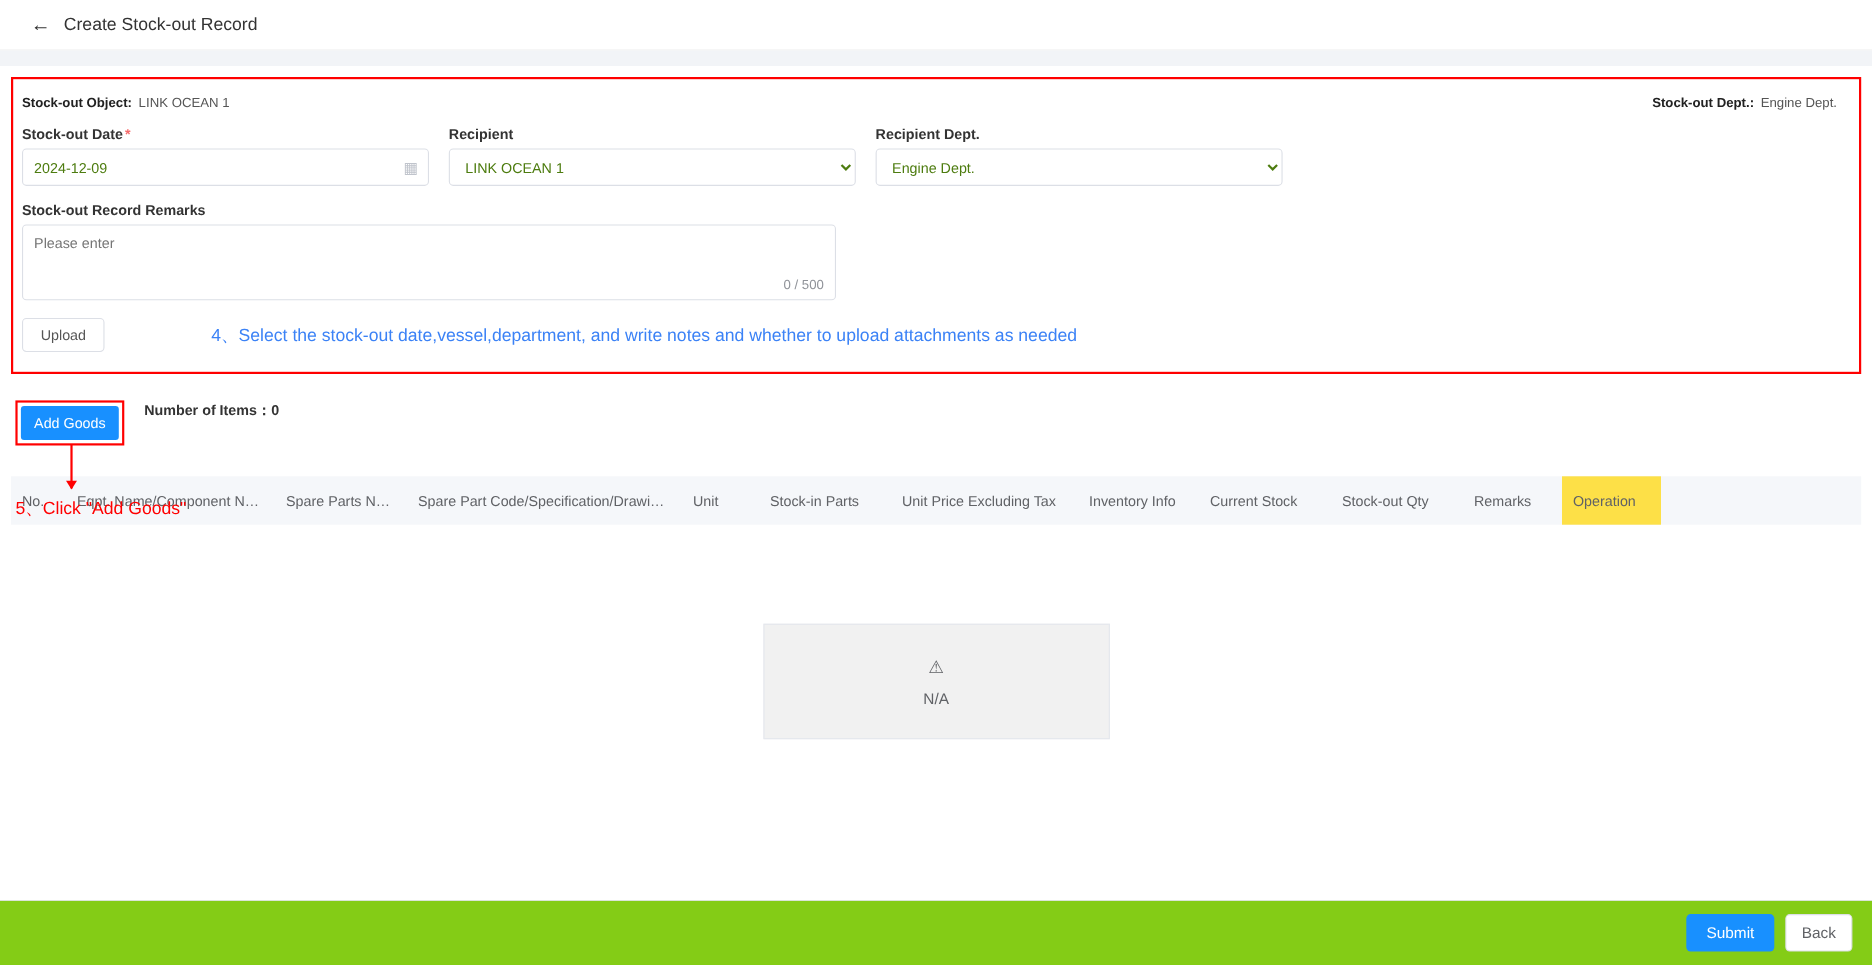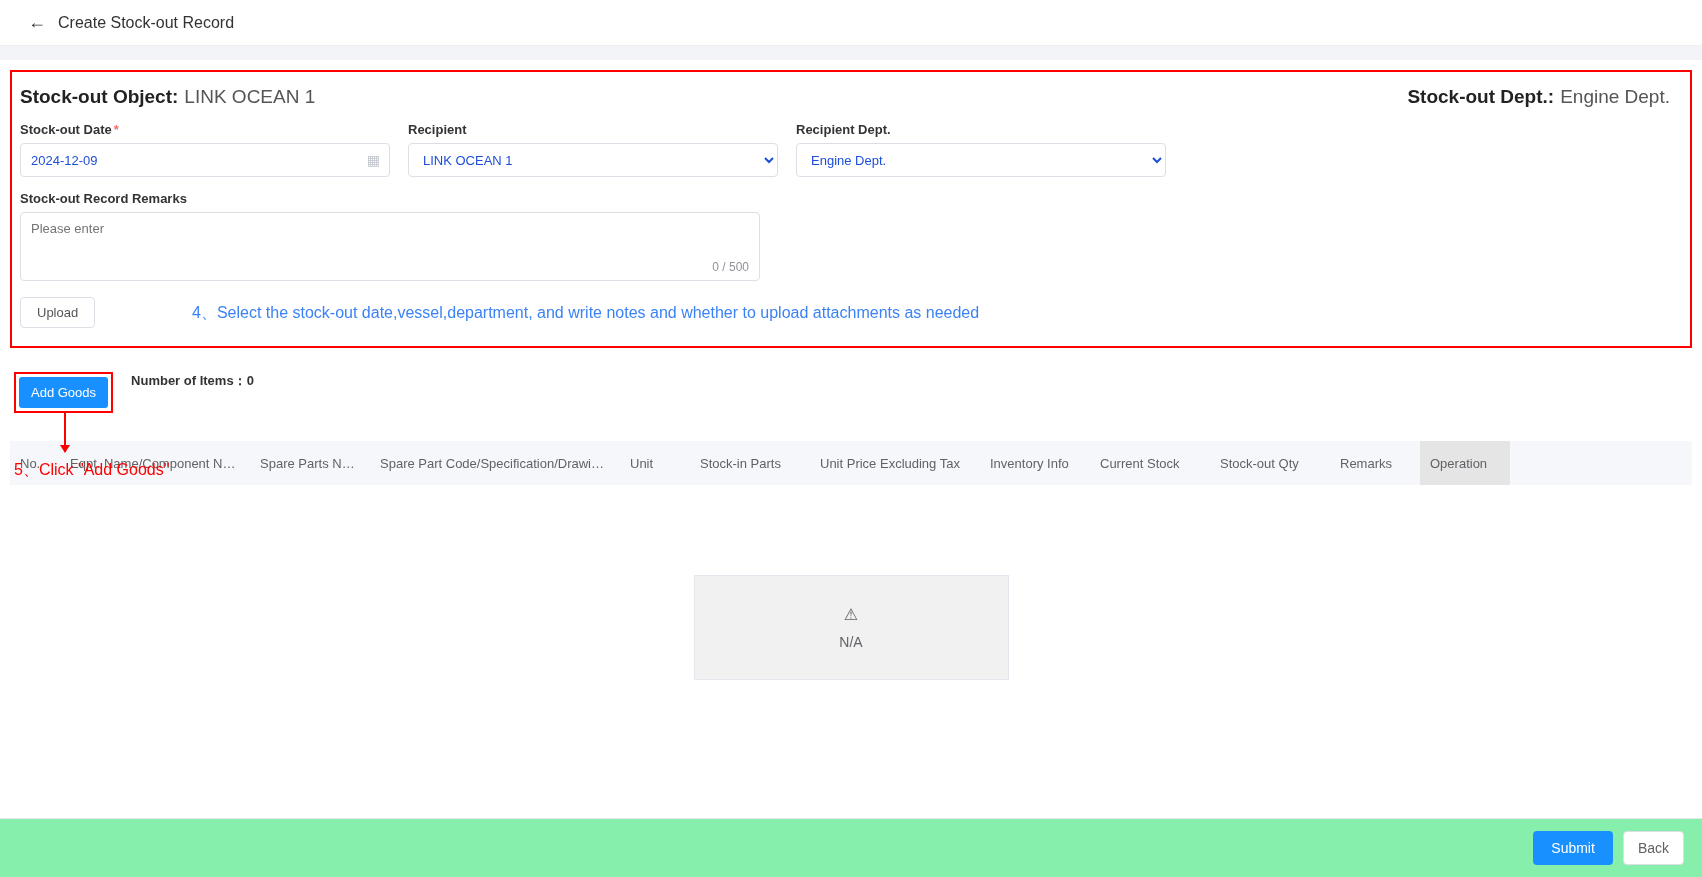--- a/index.html
+++ b/index.html
@@ -25,37 +25,37 @@
     border: 2px solid #f00;
     padding: 14px 8px 18px 8px;
     position: relative;
     background: #fff;
   }
   .form-row1 {
     display: flex;
     gap: 0;
     margin-bottom: 14px;
   }
-  .info-block { flex: 1; display: flex; gap: 6px; align-items: flex-start; font-size: 19px; }
+  .info-block { flex: 1; display: flex; gap: 6px; align-items: flex-start; font-size: 12px; }
   .info-label { font-weight: 700; color: #222; }
   .info-value { color: #555; }
   .info-right { justify-content: flex-end; padding-right: 12px; }
   .form-row2 { display: flex; gap: 18px; margin-bottom: 14px; }
   .field-col { flex: 1; max-width: 370px; min-width: 300px; }
   .field-label { font-weight: 700; font-size: 13px; margin-bottom: 6px; display: block; }
   .req { color: #f56c6c; margin-left: 2px; }
   .date-wrap { position: relative; }
   .input, .select {
     width: 100%;
     height: 34px;
     border: 1px solid #dcdfe6;
     border-radius: 4px;
     padding: 0 10px;
     font-size: 13px;
-    color: #1d4ed8;
+    color: #4d7c0f;
     background: #fff;
   }
   .select { appearance: auto; }
   .cal-icon {
     position: absolute; right: 10px; top: 50%; transform: translateY(-50%);
     color: #c0c4cc; font-size: 14px; pointer-events: none;
   }
   .remarks-area {
     width: 740px; max-width: 100%;
     border: 1px solid #dcdfe6;
@@ -138,37 +138,37 @@
   .table-head {
     margin-top: 28px;
     background: #f5f7fa;
     display: flex;
     align-items: center;
     height: 44px;
     font-size: 13px;
     color: #606266;
   }
   .th { padding: 0 10px; white-space: nowrap; overflow: hidden; text-overflow: ellipsis; }
-  .op-col { background: #e5e5e5; height: 100%; display: flex; align-items: center; }
+  .op-col { background: #fde047; height: 100%; display: flex; align-items: center; }
   .empty-box {
     margin: 90px auto 0 auto;
     width: 315px; height: 105px;
     background: #f1f1f1;
     border: 1px solid #e4e7ed;
     display: flex; flex-direction: column;
     align-items: center; justify-content: center;
     gap: 10px;
     color: #606266;
   }
   .warn-tri { font-size: 16px; color: #606266; }
   .footer {
     position: fixed;
     bottom: 0; left: 0; right: 0;
     border-top: 1px solid #e4e7ed;
-    background: #86efac;
+    background: #84cc16;
     padding: 12px 18px;
     display: flex;
     justify-content: flex-end;
     gap: 10px;
   }
   .btn-submit {
     background: #1890ff; color: #fff; border: none;
     padding: 8px 18px; border-radius: 4px; font-size: 14px; cursor: pointer;
   }
   .btn-back {

